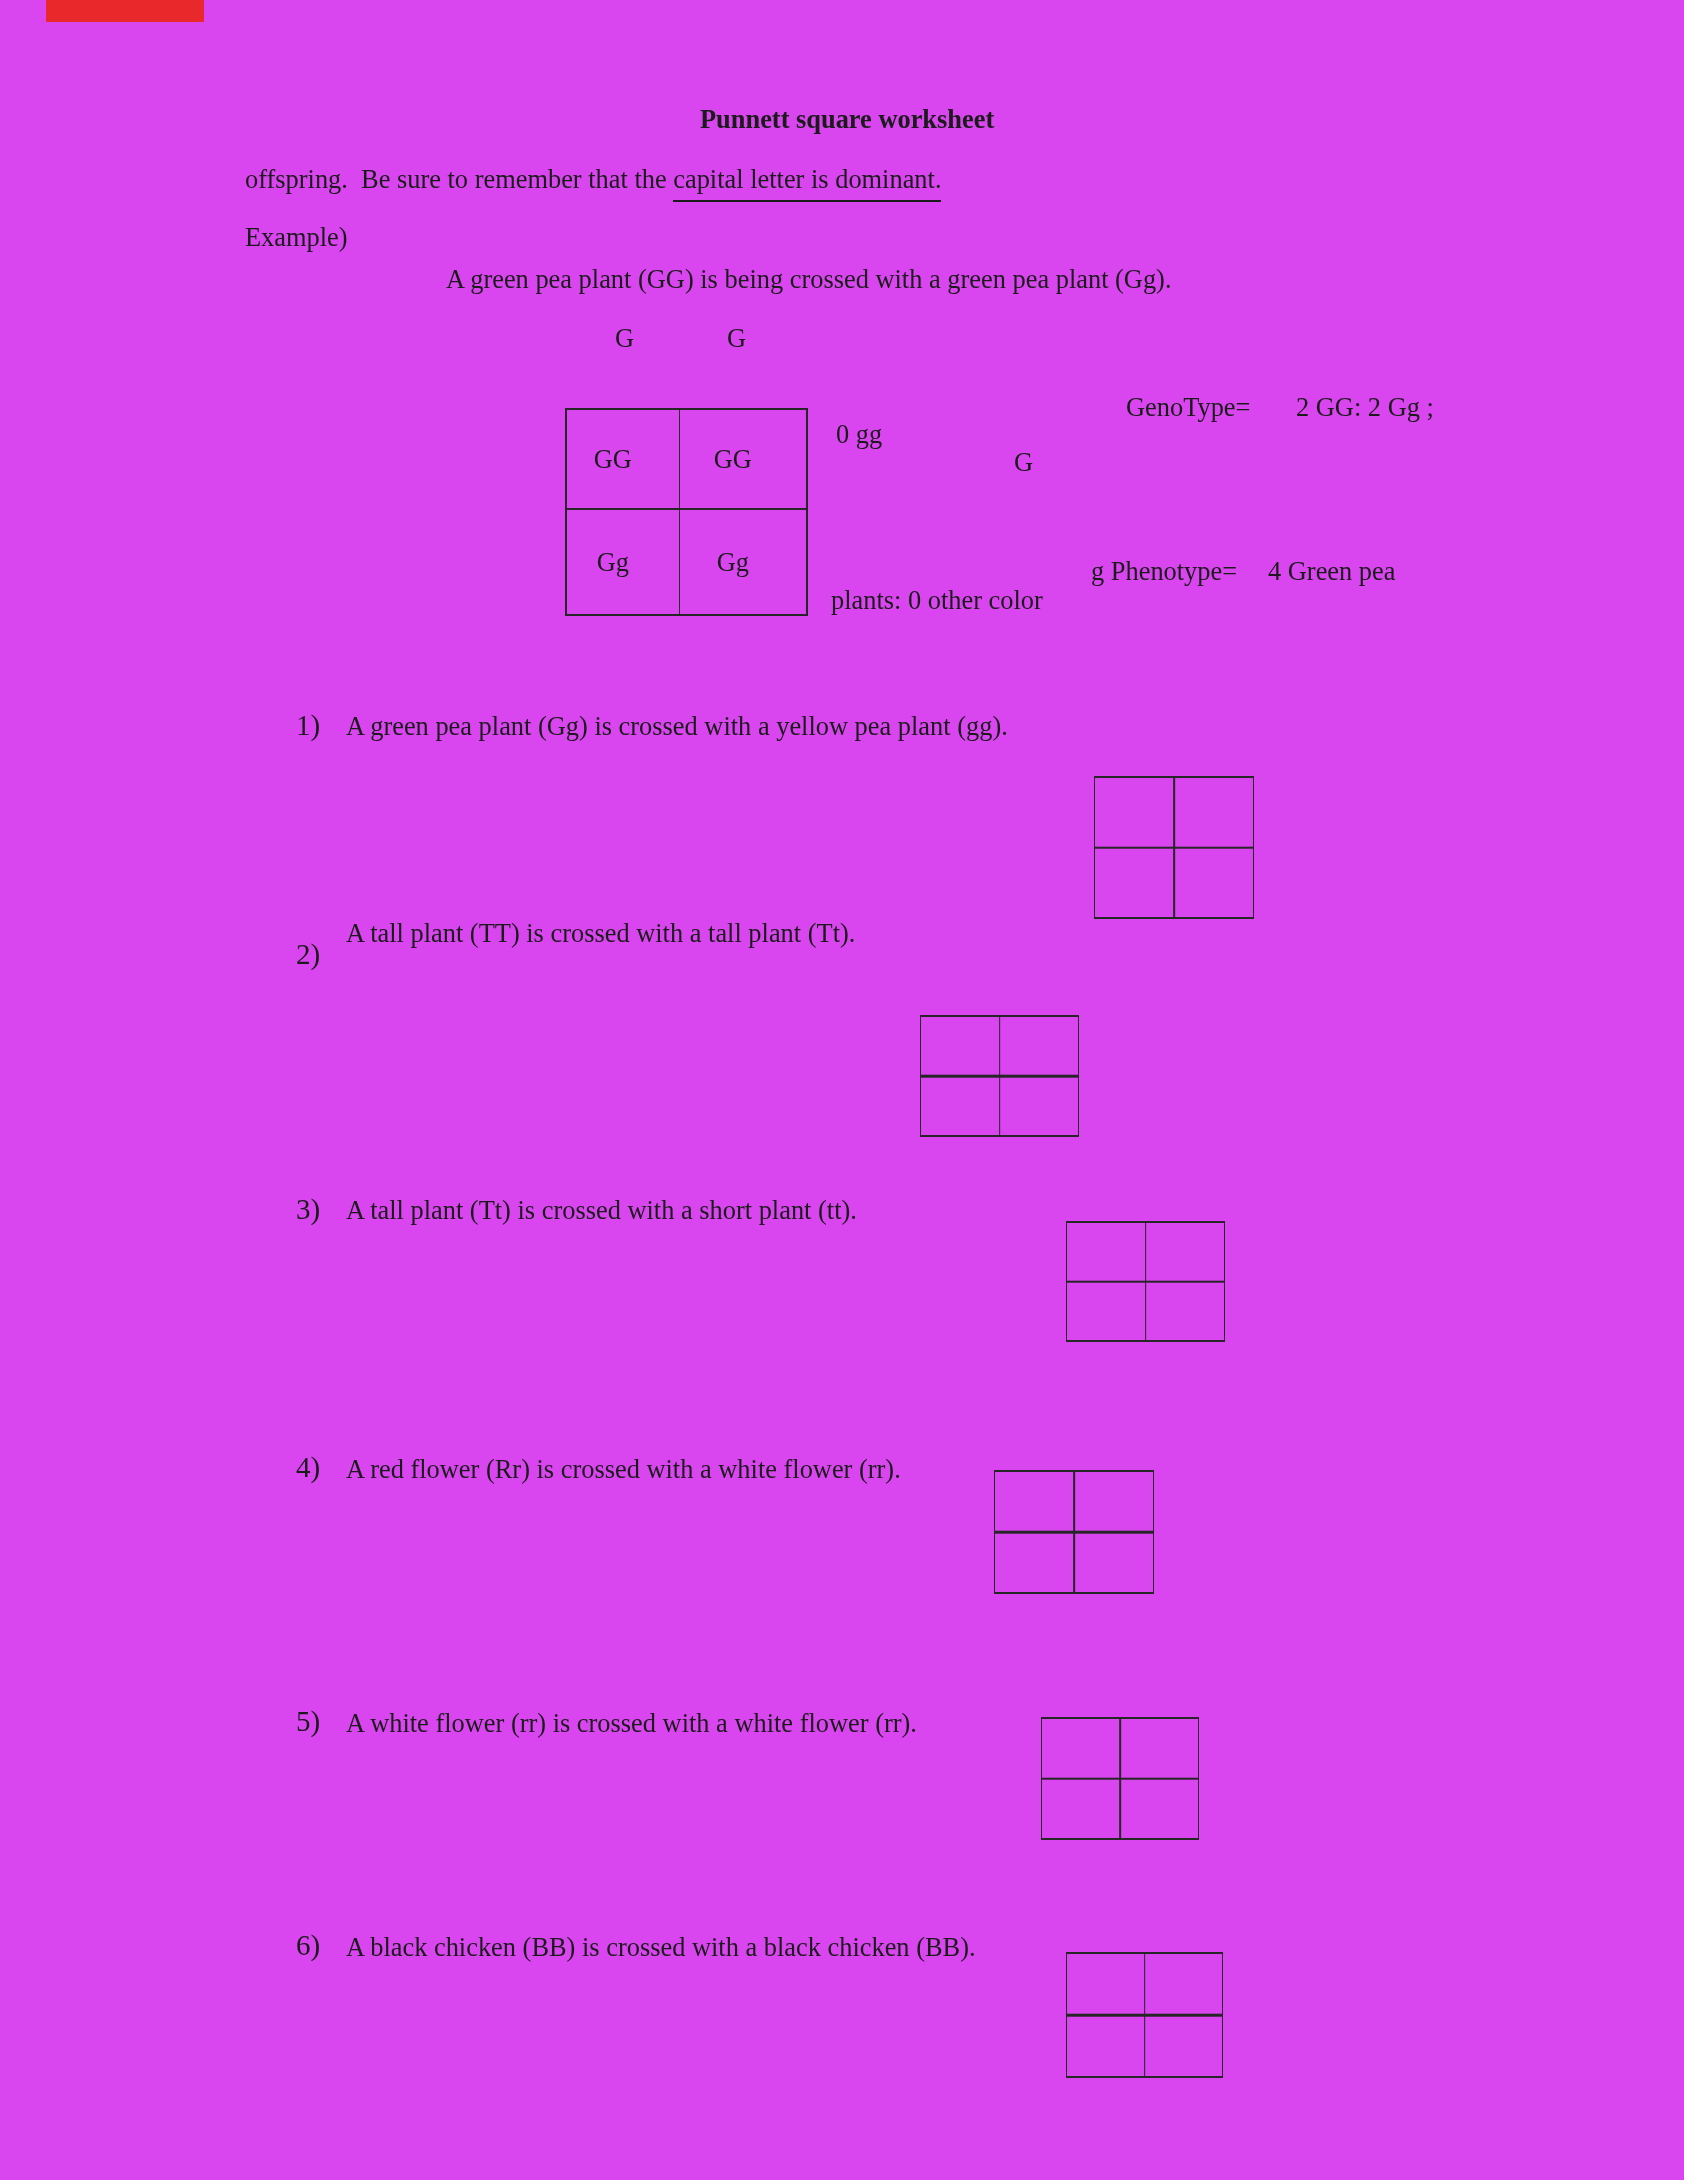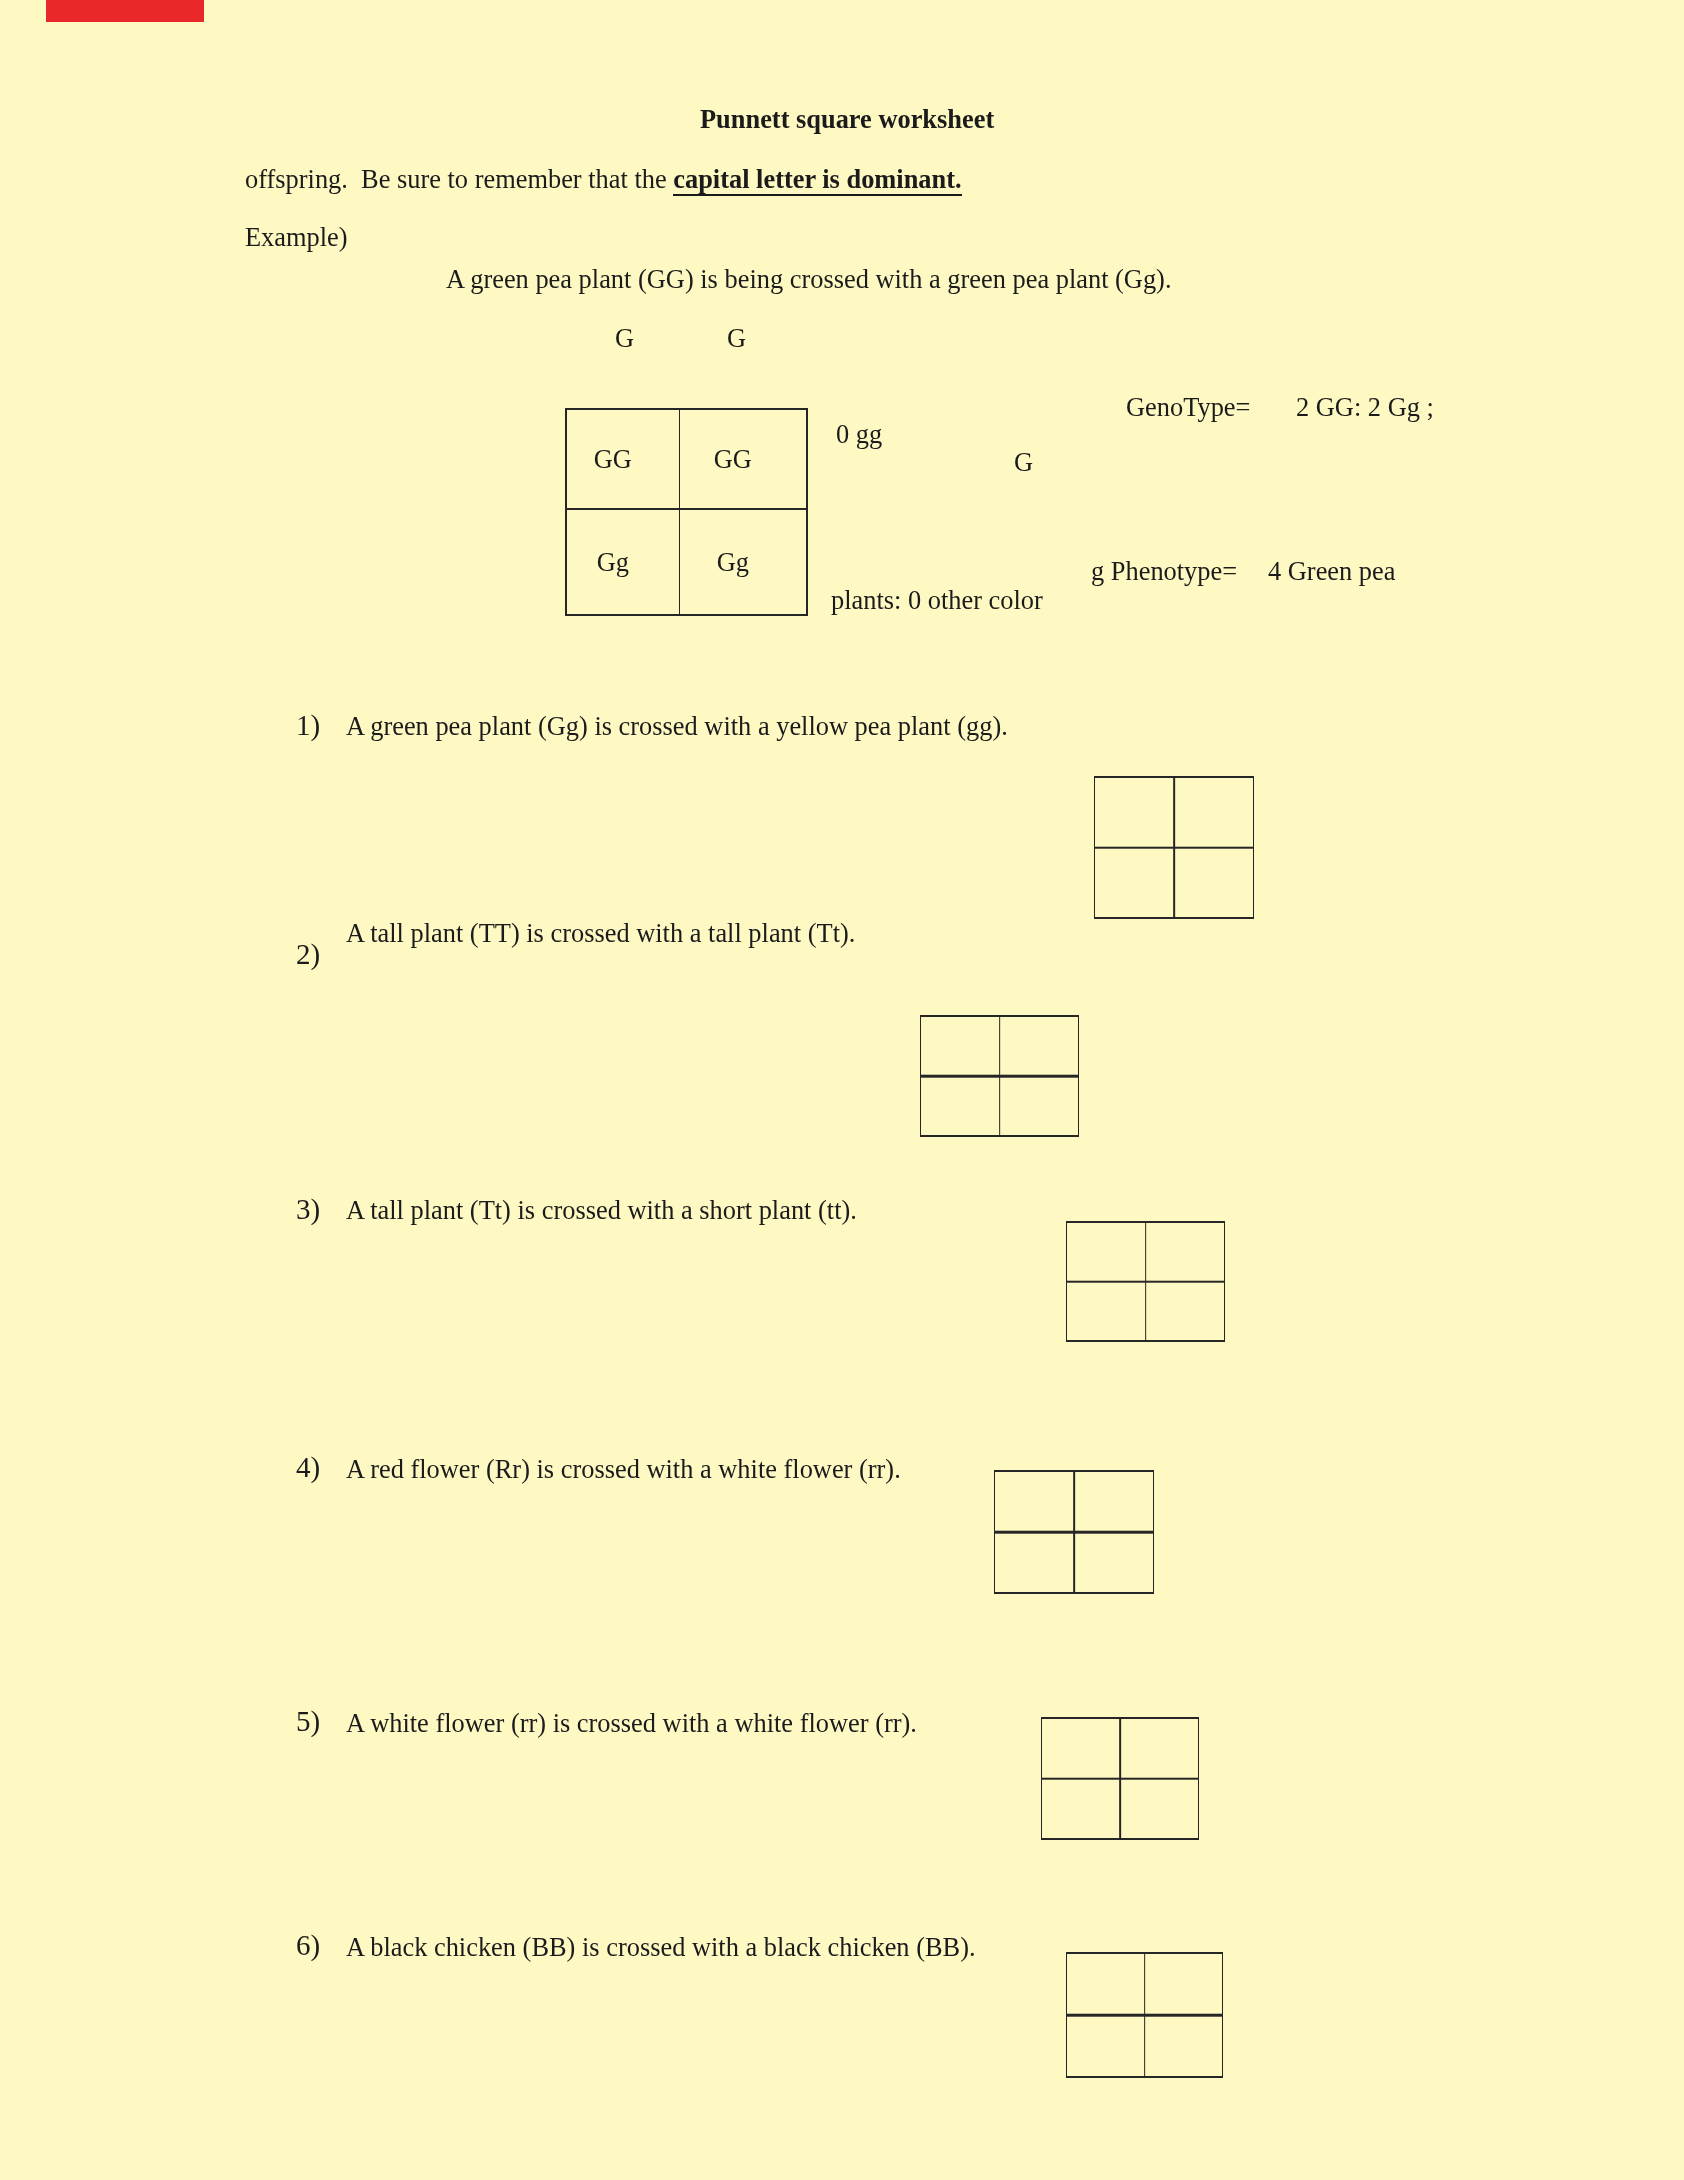--- a/index.html
+++ b/index.html
@@ -1,27 +1,27 @@
 <!DOCTYPE html>
 <html style="font-size:13.6px"><head>
 <meta charset="utf-8">
 <style>
   html,body{margin:0;padding:0;background:#888;}
   .page{
     position:relative;
     width:1685px;height:2181px;
-    background:#fef9c3;
+    background:#d946ef;
     font-family:"Liberation Serif","DejaVu Serif",serif;
     color:#1b1b1b;
     font-size:26.4px;
     overflow:hidden;
   }
   .abs{position:absolute;white-space:pre;line-height:32px;}
   .bold{font-weight:bold;}
-  .emph{font-weight:bold;border-bottom:2.6px solid #1b1b1b;padding-bottom:0;margin-top:40px;}
+  .emph{font-weight:normal;border-bottom:2.6px solid #1b1b1b;padding-bottom:6px;margin-top:40px;}
   .qnum{font-size:29px;}
   
   .corner-marker{position:absolute;left:46px;top:0;width:158px;height:22px;background:#e9282b;}
   
   .ex-square{
     position:absolute;left:565px;top:408px;width:243px;height:208px;
     border:2.6px solid #262626;
     display:grid;
     grid-template-columns:113px auto;
     grid-template-rows:100px auto;

